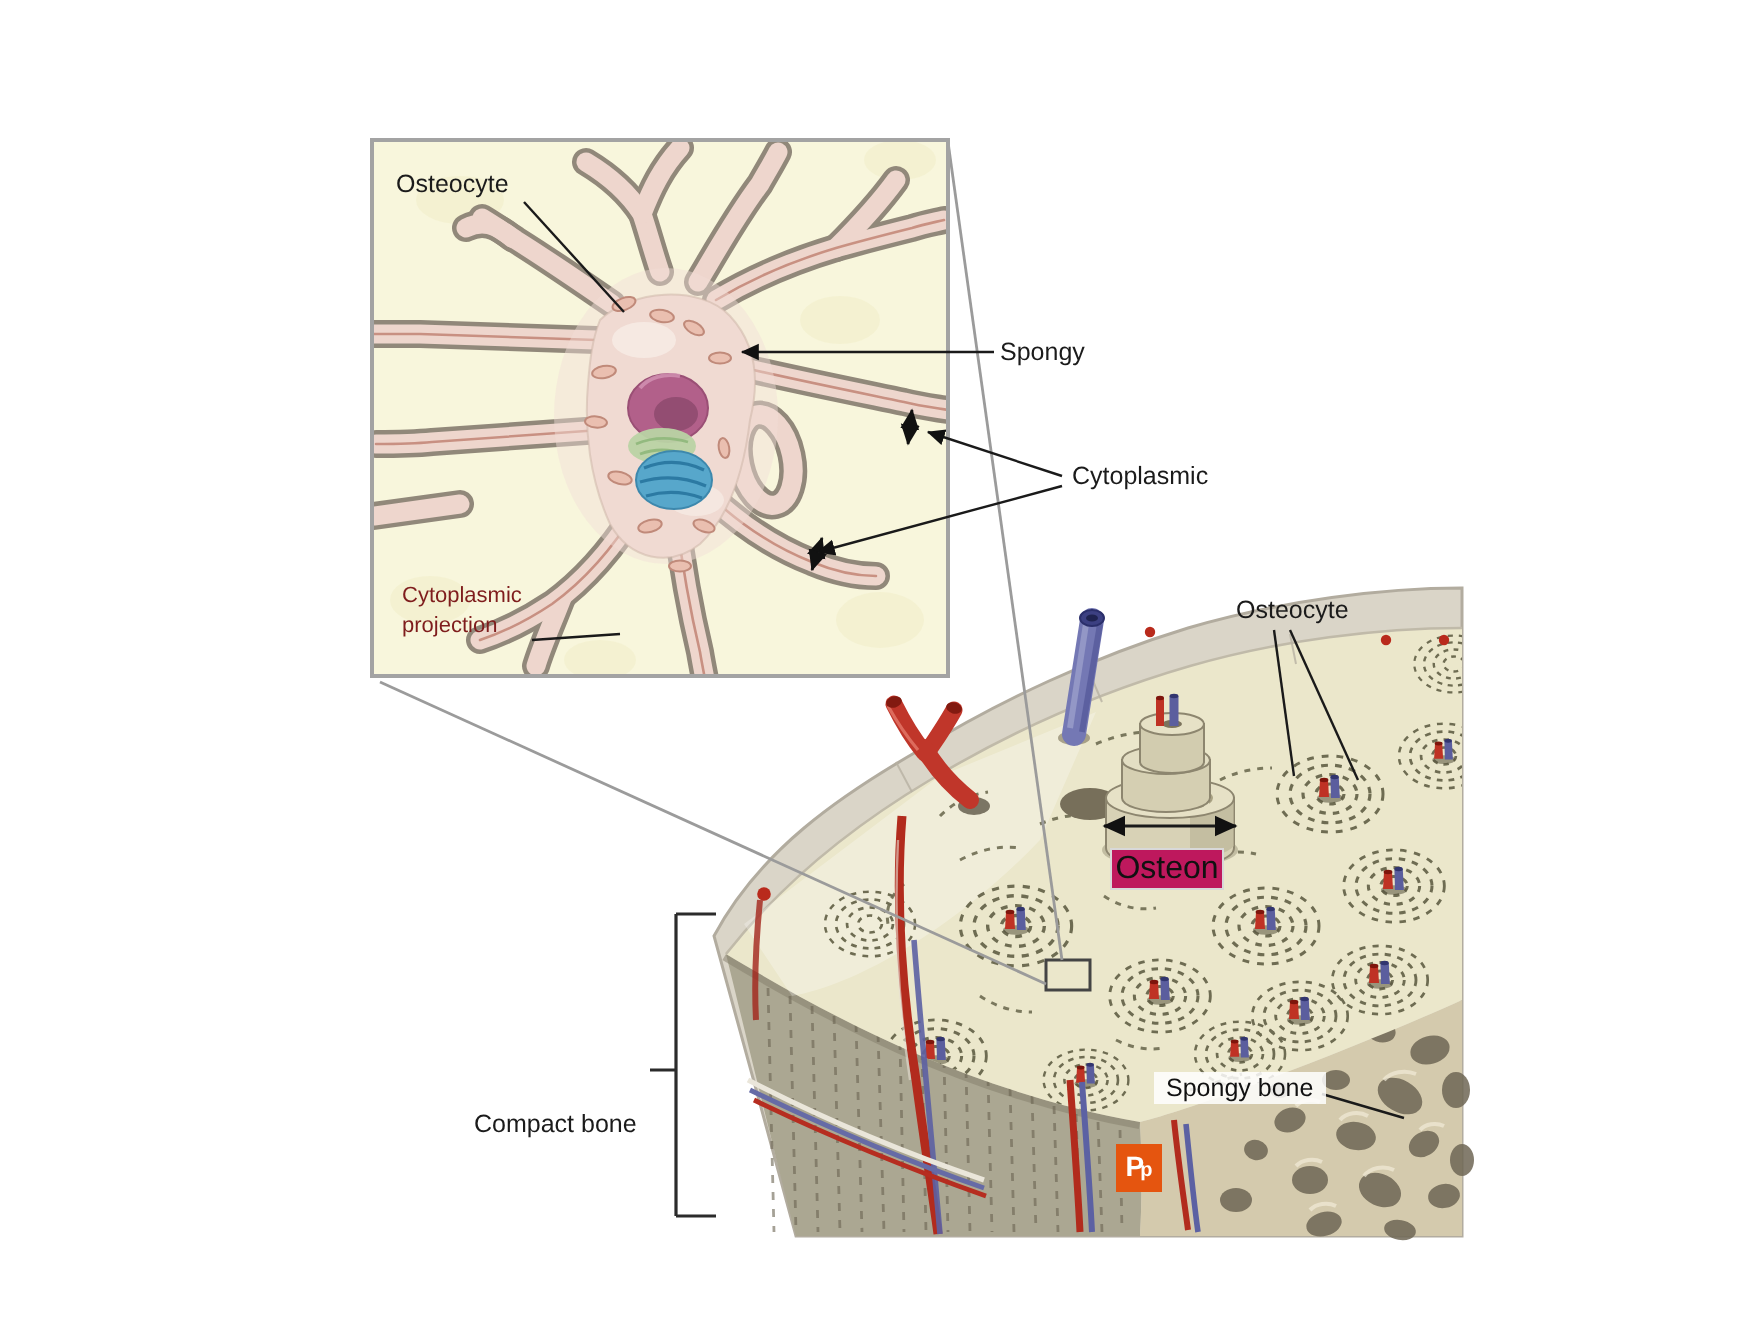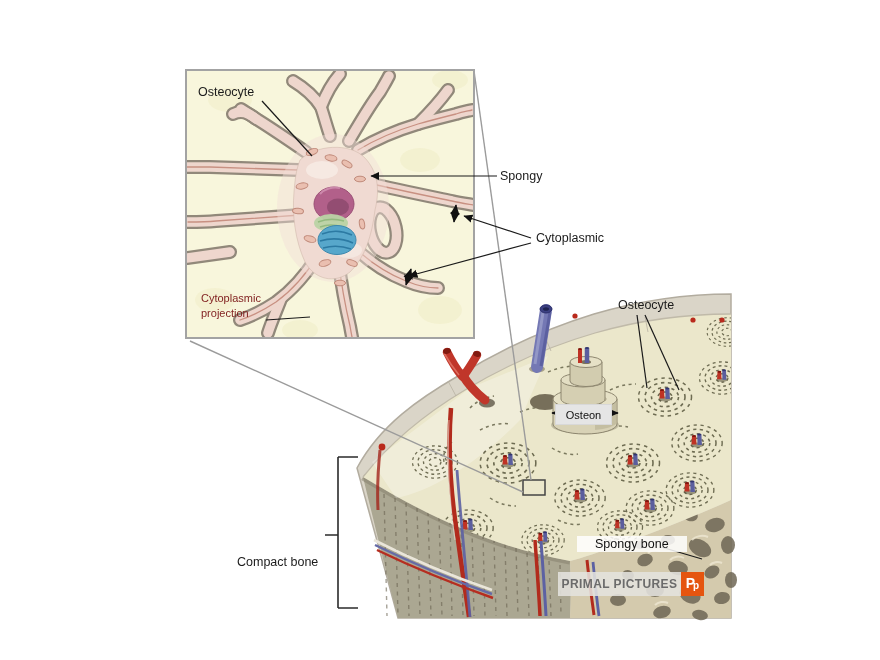--- a/index.html
+++ b/index.html
@@ -1,24 +1,24 @@
 <!DOCTYPE html>
 <html><head>
 <meta charset="utf-8">
 <style>
   html,body{margin:0;padding:0;background:#ffffff;}
   .stage{position:relative;width:880px;height:660px;background:#ffffff;overflow:hidden;
          font-family:"Liberation Sans","DejaVu Sans",sans-serif;}
   .stage svg{position:absolute;left:0;top:0;}
   .lbl{position:absolute;font-size:12.5px;color:#1b1b1b;line-height:15px;white-space:nowrap;}
   .lbl2{position:absolute;font-size:11px;color:#7f1d1d;line-height:15px;}
-  .osteon-box{position:absolute;left:555px;top:404px;width:55px;height:19px;background:#e5e5e5;
+  .osteon-box{position:absolute;left:555px;top:424px;width:55px;height:19px;background:#be185d;
               border:1px solid #d8d8d8;display:flex;align-items:center;justify-content:center;
-              font-size:11px;color:#111;}
-  .spongy-box{position:absolute;left:577px;top:536px;padding:1px 18px;background:rgba(255,255,255,0.84);
+              font-size:16px;color:#111;}
+  .spongy-box{position:absolute;left:577px;top:536px;padding:1px 6px;background:rgba(255,255,255,0.84);
               font-size:12.5px;color:#111;}
   .watermark{position:absolute;left:558px;top:572px;height:24px;display:flex;align-items:stretch;}
   .wm-text{width:123px;background:rgba(228,226,222,0.88);color:#6b6b6b;font-weight:bold;
            font-size:12px;letter-spacing:0.4px;display:flex;align-items:center;justify-content:center;}
   .wm-logo{width:23px;background:#e5550f;color:#ffffff;display:flex;align-items:flex-start;
            justify-content:center;font-weight:bold;}
   .wm-logo .p1{font-size:14px;line-height:22px;}
   .wm-logo .p2{font-size:10px;line-height:22px;margin-left:-2px;position:relative;top:3px;}
 </style>
 </head>
@@ -362,20 +362,19 @@
 <div class="lbl2" style="left:201px;top:291px;">
   <div>Cytoplasmic</div>
   <div>projection</div>
 </div>
 <div class="lbl" style="left:618px;top:298px;">Osteocyte</div>
 <div class="lbl" style="left:237px;top:527px;margin-top:28px;">Compact bone</div>
 <div class="osteon-box">Osteon</div>
 <div class="spongy-box">Spongy bone</div>
 
 <div class="watermark">
-  <div class="wm-text">PRIMAL PICTURES</div>
   <div class="wm-logo">
     <span class="p1">P</span>
     <span class="p2">p</span>
   </div>
 </div>
 
 </div>
 
 </body></html>

